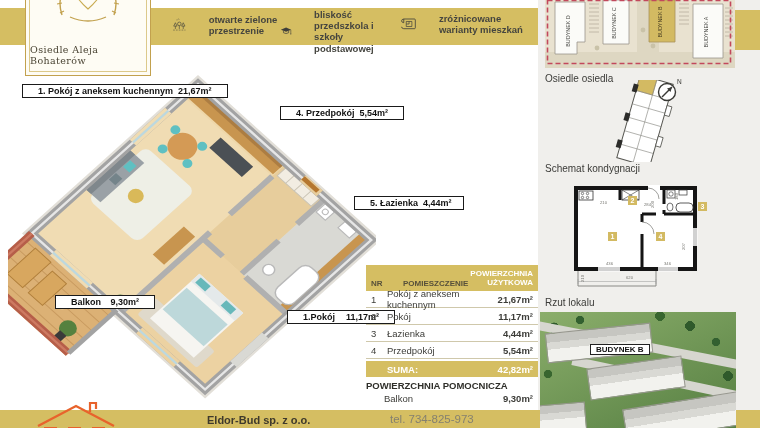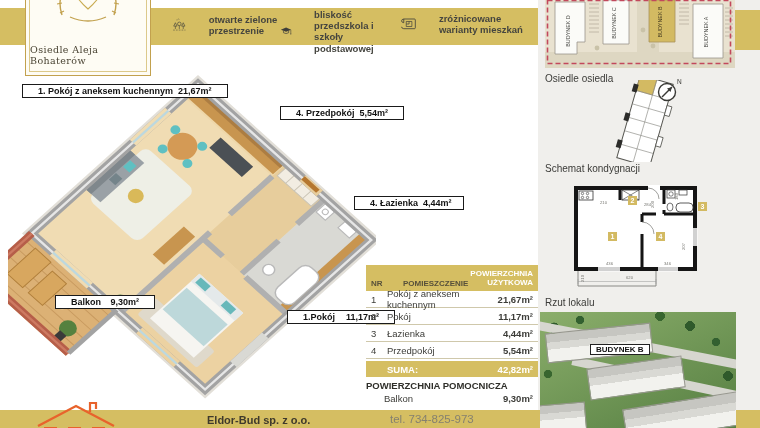--- a/index.html
+++ b/index.html
@@ -204,21 +204,21 @@
 
   <div class="abs plan-label" style="left:22px;top:84px;">
     <span>1. Pokój z aneksem kuchennym</span>
     <span>21,67m²</span>
   </div>
   <div class="abs plan-label" style="left:280px;top:106px;width:92px;">
     <span>4. Przedpokój</span>
     <span>5,54m²</span>
   </div>
   <div class="abs plan-label" style="left:354px;top:196px;width:78px;">
-    <span>4. Łazienka</span>
+    <span>5. Łazienka</span>
     <span>4,44m²</span>
   </div>
   <div class="abs plan-label" style="left:287px;top:310px;width:76px;">
     <span>1.Pokój</span>
     <span>11,17m²</span>
   </div>
   <div class="abs plan-label" style="left:55px;top:295px;width:68px;">
     <span>Balkon</span>
     <span>9,30m²</span>
   </div>

